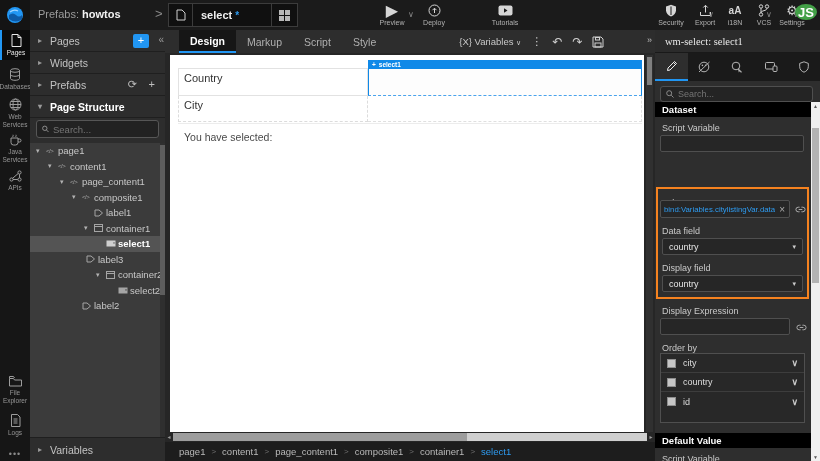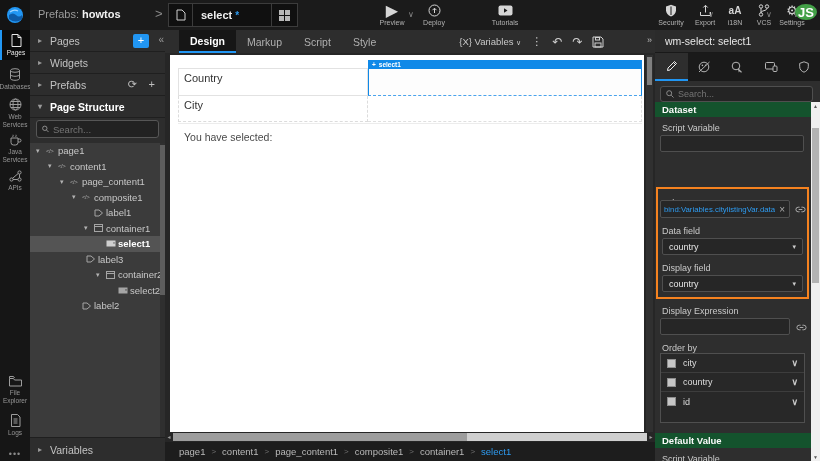--- a/index.html
+++ b/index.html
@@ -80,28 +80,28 @@
   .hscroll { position:absolute; left:0; top:402px; width:490px; height:10px; background:#262626; }
   .hs-arrow { position:absolute; top:0; width:8px; height:10px; color:#9a9a9a; font-size:6px; line-height:10px; text-align:center; }
   .hs-track { position:absolute; left:8px; right:8px; top:1px; height:8px; background:#cfcfcf; }
   .hs-thumb { position:absolute; left:0; top:0; width:62%; height:8px; background:#9d9d9d; }
   .breadcrumb { position:absolute; left:0; top:412px; width:490px; height:19px; background:#1d1d1d; display:flex; align-items:center; padding-left:14px; font-size:9.5px; color:#b9b9b9; }
   .breadcrumb .sep { margin:0 6px; color:#6f6f6f; font-size:8px; }
   .breadcrumb .bc-active { color:#2e9bf0; }
 
   
   .props { position:absolute; left:655px; top:30px; width:165px; height:431px; background:#2e2e2e; }
-  .p-head { height:23px; background:#2b2b2b; border-bottom:1px solid #191919; display:flex; align-items:center; padding-left:10px; font-size:10.5px; color:#e8e8e8; }
+  .p-head { height:23px; background:#2b2b2b; border-bottom:1px solid #191919; display:flex; align-items:center; padding-left:10px; font-size:10.5px; color:#e8e8e8;font-family:Liberation Serif, serif; }
   .p-tabs { height:28px; background:#1a1a1a; display:flex; }
   .p-tab { width:33px; height:28px; display:flex; align-items:center; justify-content:center; color:#b5b5b5; }
   .p-tab.active { background:#2e2e2e; border-bottom:2px solid #2196f3; color:#eee; }
   .p-search { margin:5px; width:153px; height:16px; background:#242424; border:1px solid #4f4f4f; border-radius:3px; display:flex; align-items:center; padding:0 5px; }
   .p-search input { background:transparent; border:none; outline:none; color:#9a9a9a; font-size:9px; width:120px; margin-left:4px; font-family:"Liberation Sans",sans-serif; }
   .p-body { position:absolute; left:0; top:72px; width:156px; height:359px; }
-  .sect-head { position:absolute; left:0; width:156px; height:15px; background:#14532d; color:#fafafa; font-size:9.5px; font-weight:bold; padding:2px 0 0 7px; }
+  .sect-head { position:absolute; left:0; width:156px; height:15px; background:#000000; color:#fafafa; font-size:9.5px; font-weight:bold; padding:2px 0 0 7px; }
   .flabel { position:absolute; left:7px; font-size:9px; color:#c9c9c9; }
   .finput { position:absolute; left:5px; width:144px; height:17px; background:#262626; border:1px solid #4f4f4f; border-radius:2px; color:#ddd; font-size:9px; padding:0 4px; font-family:"Liberation Sans",sans-serif; outline:none; }
   .orangebox { position:absolute; left:1px; top:85px; width:153px; height:112px; border:2px solid #f5821f; }
   .bindwrap { position:absolute; left:5px; top:98px; width:130px; height:18px; background:#262626; border:1px solid #4f4f4f; border-radius:2px; display:flex; align-items:center; }
   .bindwrap .bindval { flex:1; color:#2e9bf0; font-size:7.8px; padding-left:3px; white-space:nowrap; overflow:hidden; }
   .bindwrap .clear { color:#aaa; font-size:10px; padding:0 4px; }
   .linkic { position:absolute; color:#b5b5b5; }
   .fselect { position:absolute; left:7px; width:141px; height:17px; background:#262626; border:1px solid #4f4f4f; border-radius:2px; display:flex; align-items:center; justify-content:space-between; padding:0 6px; font-size:9px; color:#e6e6e6; }
   .fselect .scaret { font-size:7px; color:#ccc; }
   .orderbox { position:absolute; left:5px; top:251px; width:145px; height:70px; background:#282828; border:1px solid #4f4f4f; }

